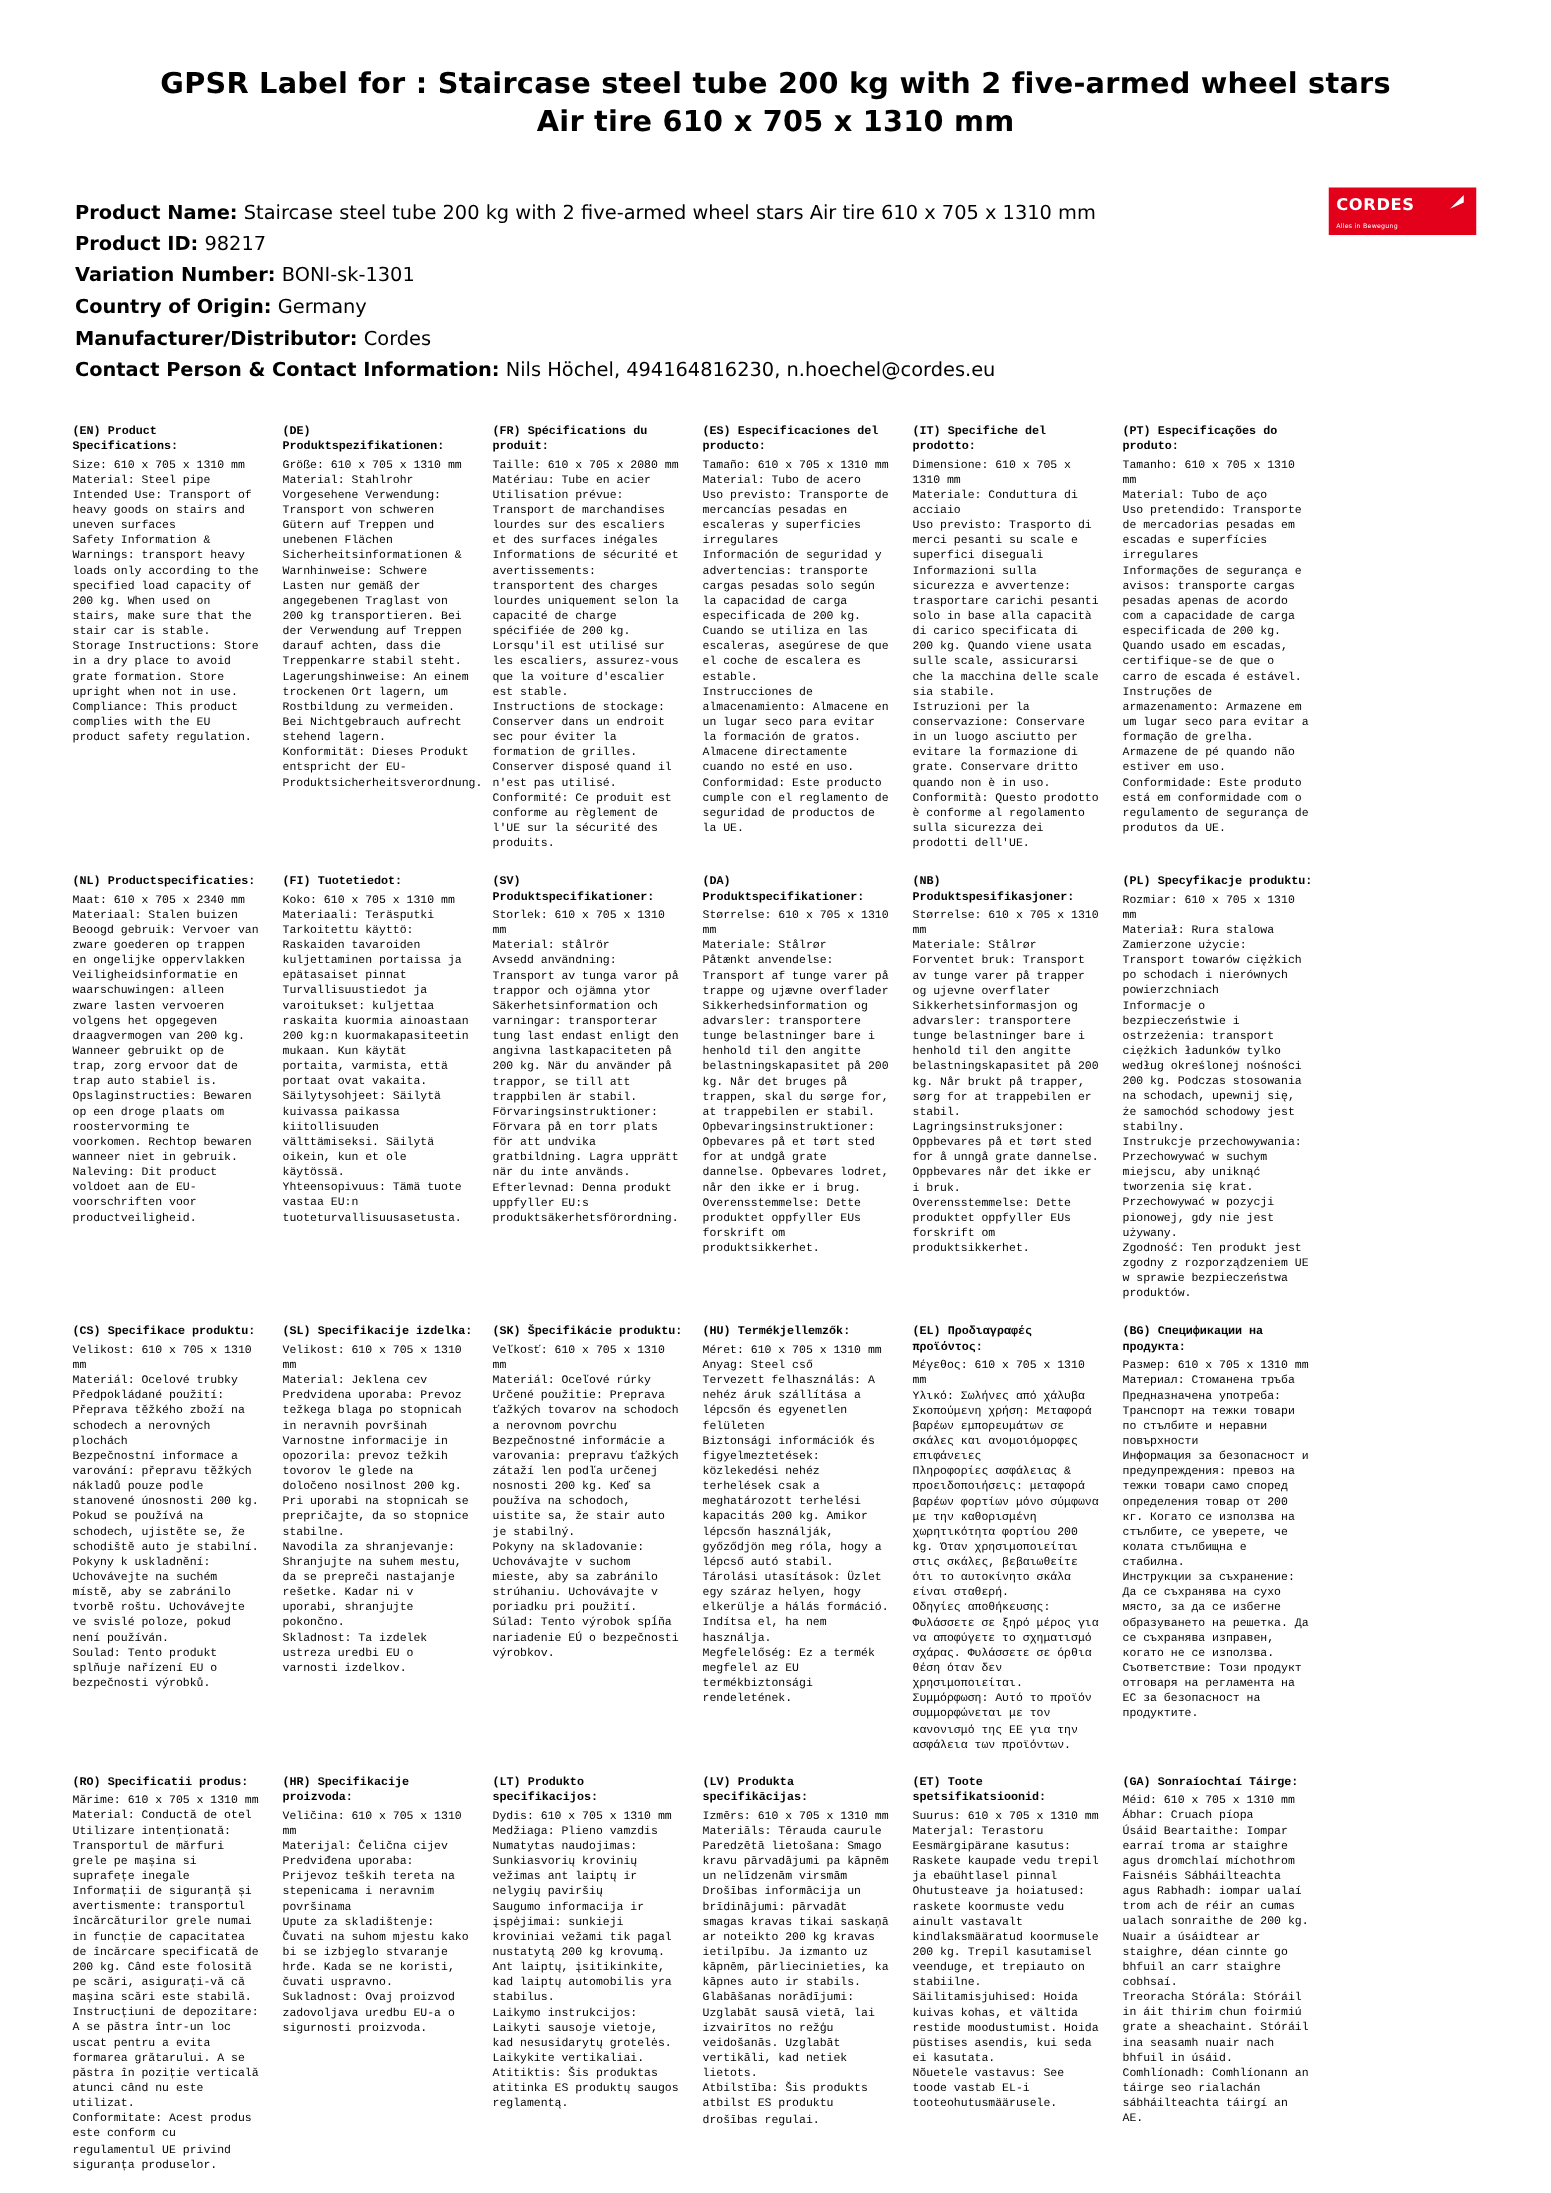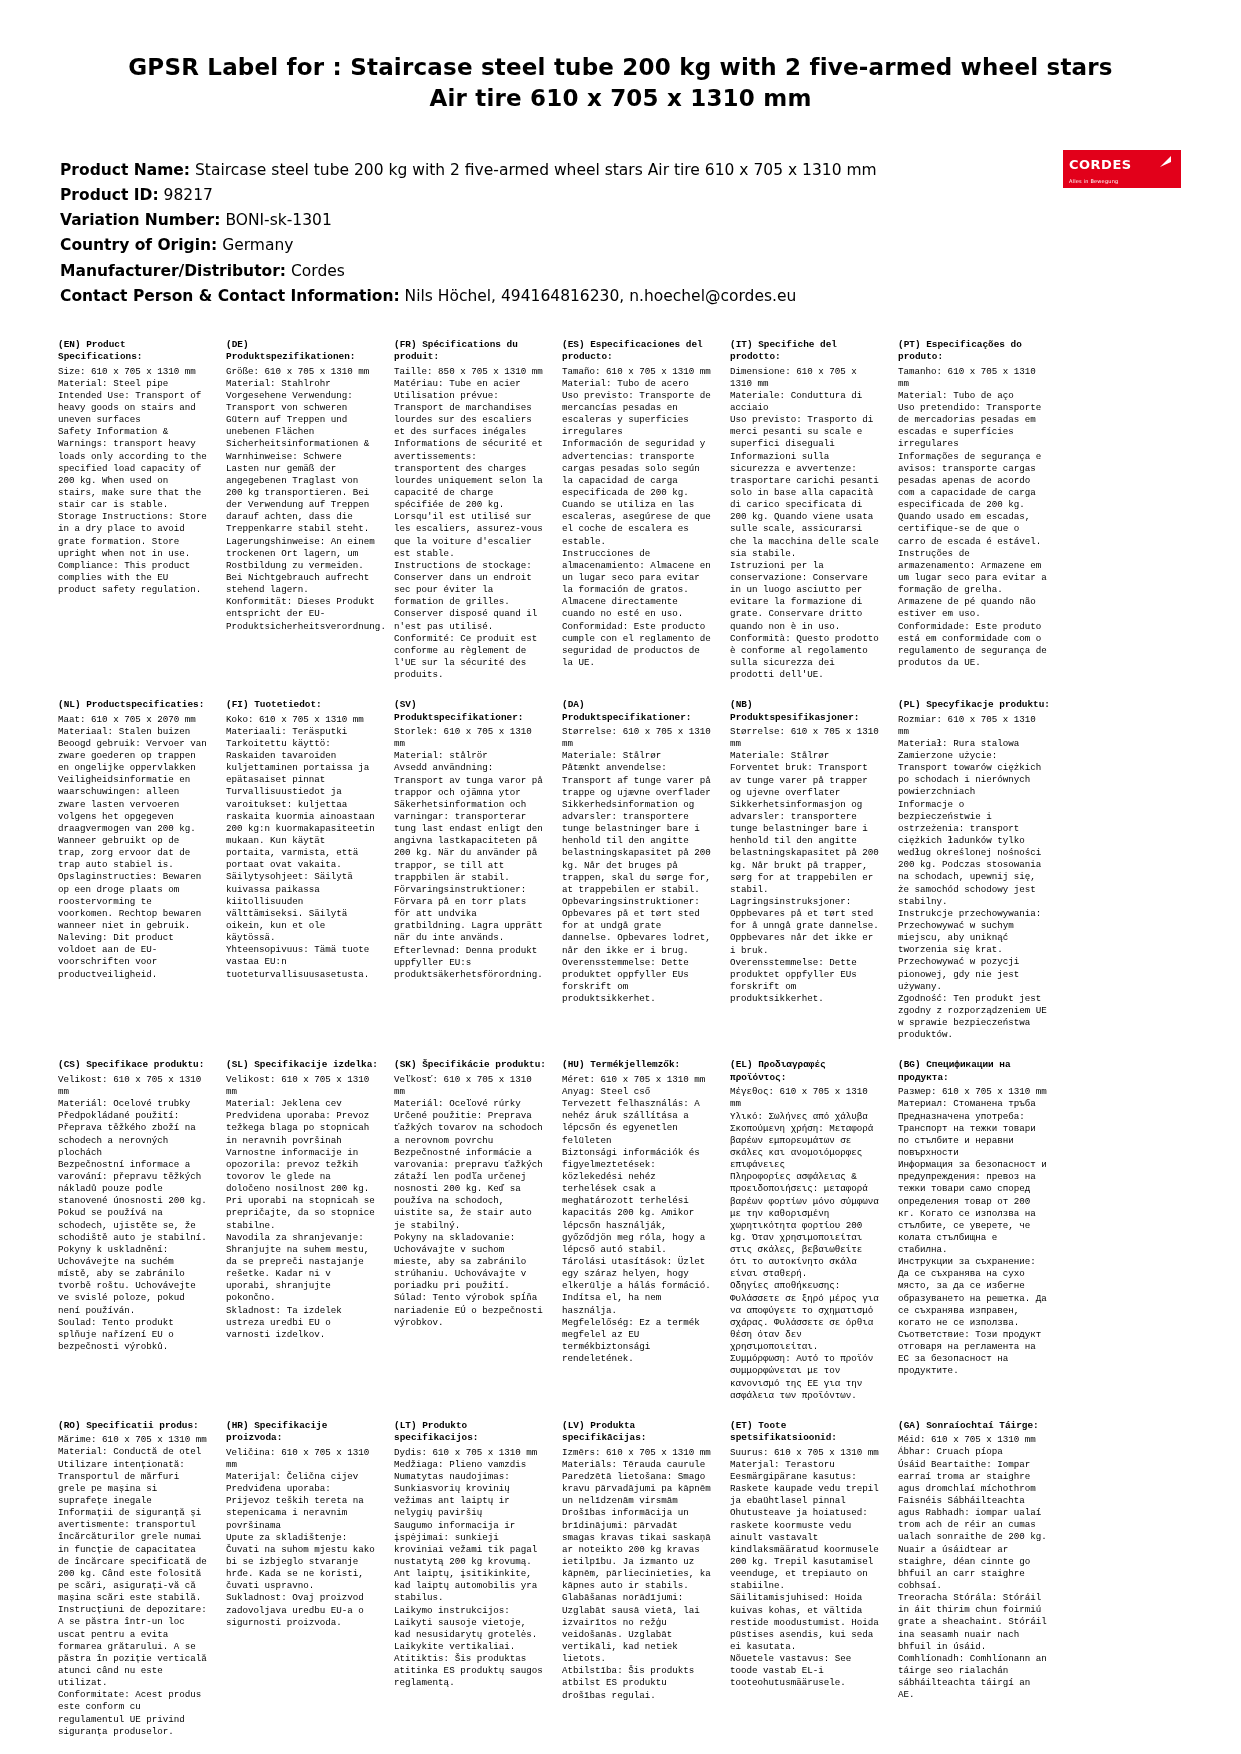--- a/index.html
+++ b/index.html
@@ -160,21 +160,21 @@
           <h4>(DE) Produktspezifikationen:</h4>
           <p class="blk">Größe: 610 x 705 x 1310 mm</p>
           <p class="blk">Material: Stahlrohr</p>
           <p class="blk">Vorgesehene Verwendung: Transport von schweren Gütern auf Treppen und unebenen Flächen</p>
           <p class="blk">Sicherheitsinformationen &amp; Warnhinweise: Schwere Lasten nur gemäß der angegebenen Traglast von 200 kg transportieren. Bei der Verwendung auf Treppen darauf achten, dass die Treppenkarre stabil steht.</p>
           <p class="blk">Lagerungshinweise: An einem trockenen Ort lagern, um Rostbildung zu vermeiden. Bei Nichtgebrauch aufrecht stehend lagern.</p>
           <p class="blk">Konformität: Dieses Produkt entspricht der EU-Produktsicherheitsverordnung.</p>
         </div>
         <div class="spec-col">
           <h4>(FR) Spécifications du produit:</h4>
-          <p class="blk">Taille: 850 x 705 x 1310 mm</p>
+          <p class="blk">Taille: 610 x 705 x 2080 mm</p>
           <p class="blk">Matériau: Tube en acier</p>
           <p class="blk">Utilisation prévue: Transport de marchandises lourdes sur des escaliers et des surfaces inégales</p>
           <p class="blk">Informations de sécurité et avertissements: transportent des charges lourdes uniquement selon la capacité de charge spécifiée de 200 kg. Lorsqu'il est utilisé sur les escaliers, assurez-vous que la voiture d'escalier est stable.</p>
           <p class="blk">Instructions de stockage: Conserver dans un endroit sec pour éviter la formation de grilles. Conserver disposé quand il n'est pas utilisé.</p>
           <p class="blk">Conformité: Ce produit est conforme au règlement de l'UE sur la sécurité des produits.</p>
         </div>
         <div class="spec-col">
           <h4>(ES) Especificaciones del producto:</h4>
           <p class="blk">Tamaño: 610 x 705 x 1310 mm</p>
           <p class="blk">Material: Tubo de acero</p>
@@ -198,21 +198,21 @@
           <p class="blk">Material: Tubo de aço</p>
           <p class="blk">Uso pretendido: Transporte de mercadorias pesadas em escadas e superfícies irregulares</p>
           <p class="blk">Informações de segurança e avisos: transporte cargas pesadas apenas de acordo com a capacidade de carga especificada de 200 kg. Quando usado em escadas, certifique-se de que o carro de escada é estável.</p>
           <p class="blk">Instruções de armazenamento: Armazene em um lugar seco para evitar a formação de grelha. Armazene de pé quando não estiver em uso.</p>
           <p class="blk">Conformidade: Este produto está em conformidade com o regulamento de segurança de produtos da UE.</p>
         </div>
       </div>
       <div class="spec-row">
         <div class="spec-col">
           <h4>(NL) Productspecificaties:</h4>
-          <p class="blk">Maat: 610 x 705 x 2070 mm</p>
+          <p class="blk">Maat: 610 x 705 x 2340 mm</p>
           <p class="blk">Materiaal: Stalen buizen</p>
           <p class="blk">Beoogd gebruik: Vervoer van zware goederen op trappen en ongelijke oppervlakken</p>
           <p class="blk">Veiligheidsinformatie en waarschuwingen: alleen zware lasten vervoeren volgens het opgegeven draagvermogen van 200 kg. Wanneer gebruikt op de trap, zorg ervoor dat de trap auto stabiel is.</p>
           <p class="blk">Opslaginstructies: Bewaren op een droge plaats om roostervorming te voorkomen. Rechtop bewaren wanneer niet in gebruik.</p>
           <p class="blk">Naleving: Dit product voldoet aan de EU-voorschriften voor productveiligheid.</p>
         </div>
         <div class="spec-col">
           <h4>(FI) Tuotetiedot:</h4>
           <p class="blk">Koko: 610 x 705 x 1310 mm</p>
           <p class="blk">Materiaali: Teräsputki</p>

